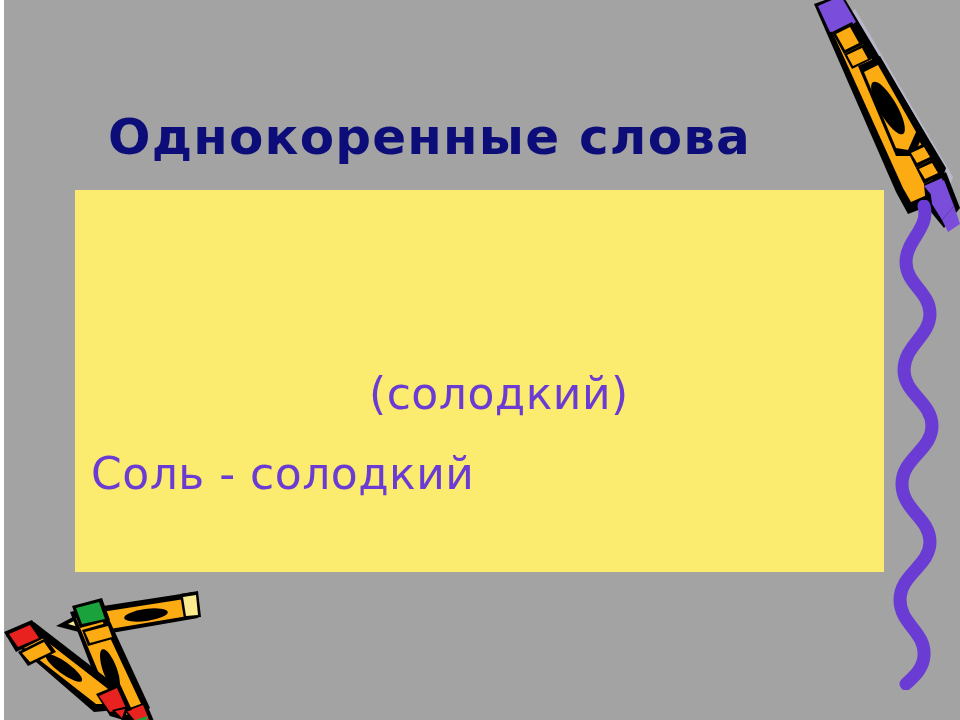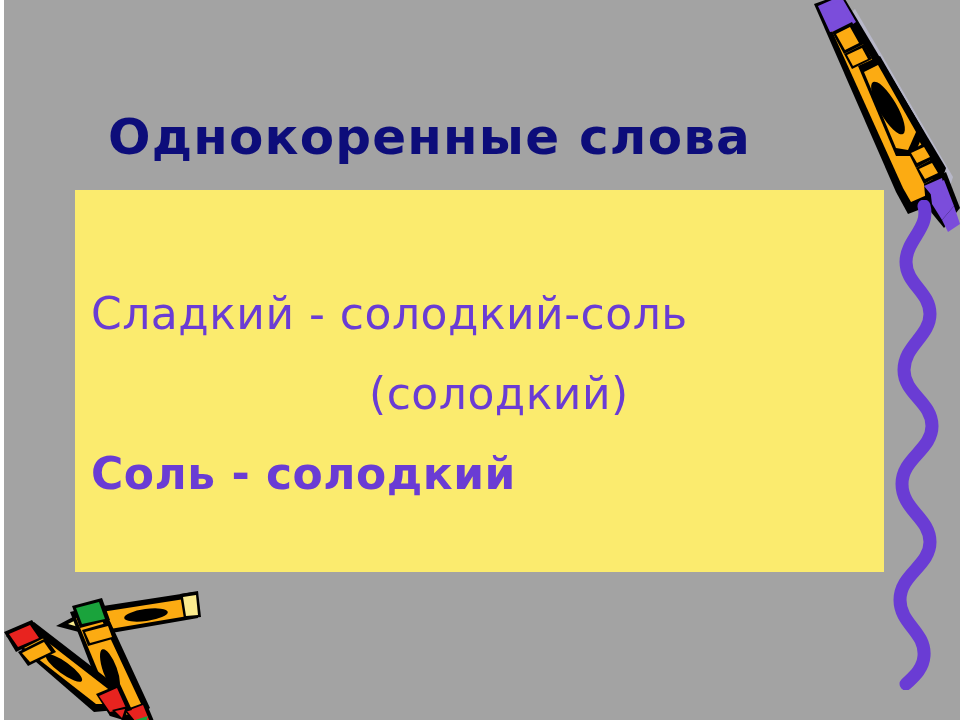--- a/index.html
+++ b/index.html
@@ -56,40 +56,39 @@
     color: #6a3cd4;
     font-family: "DejaVu Sans", sans-serif;
     font-size: 44px;
     font-weight: 500;
     letter-spacing: 0.5px;
     white-space: nowrap;
     line-height: 1;
   }
   #body-line-1 { left: 16px; top: 102px; }
   #body-line-2 { left: 294px; top: 182px; }
-  #body-line-3 { left: 16px; top: 262px; font-weight: bold; }
+  #body-line-3 { left: 16px; top: 262px; }
 
   
   .deco {
     position: absolute;
     pointer-events: none;
   }
   #crayon-topright-layer { left: 780px; top: -8px; }
   #squiggle-layer { left: 880px; top: 200px; }
   #crayons-bottomleft-layer { left: -6px; top: 570px; }
 </style>
 </head>
 <body>
 
 <div id="slide">
 
   <div id="slide-title">Однокоренные слова</div>
 
   <div id="content-box">
-    <div class="body-line" id="body-line-1">Сладкий - солодкий-соль</div>
     <div class="body-line" id="body-line-2">(солодкий)</div>
     <div class="body-line" id="body-line-3">Соль - солодкий</div>
   </div>
 
   <div class="deco" id="crayon-topright-layer">
     <svg width="185" height="245" viewBox="0 0 185 245" xmlns="http://www.w3.org/2000/svg">
 
       <path d="M46 22 L62 8 L160 176 L150 206 L128 214 Z" fill="#c9c9e8" opacity="0.55" transform="translate(9,9)"></path>
 
       <path d="M30 12 L58 2 L162 176 L150 212 L124 222 L112 200 Z" fill="#000000"></path>

